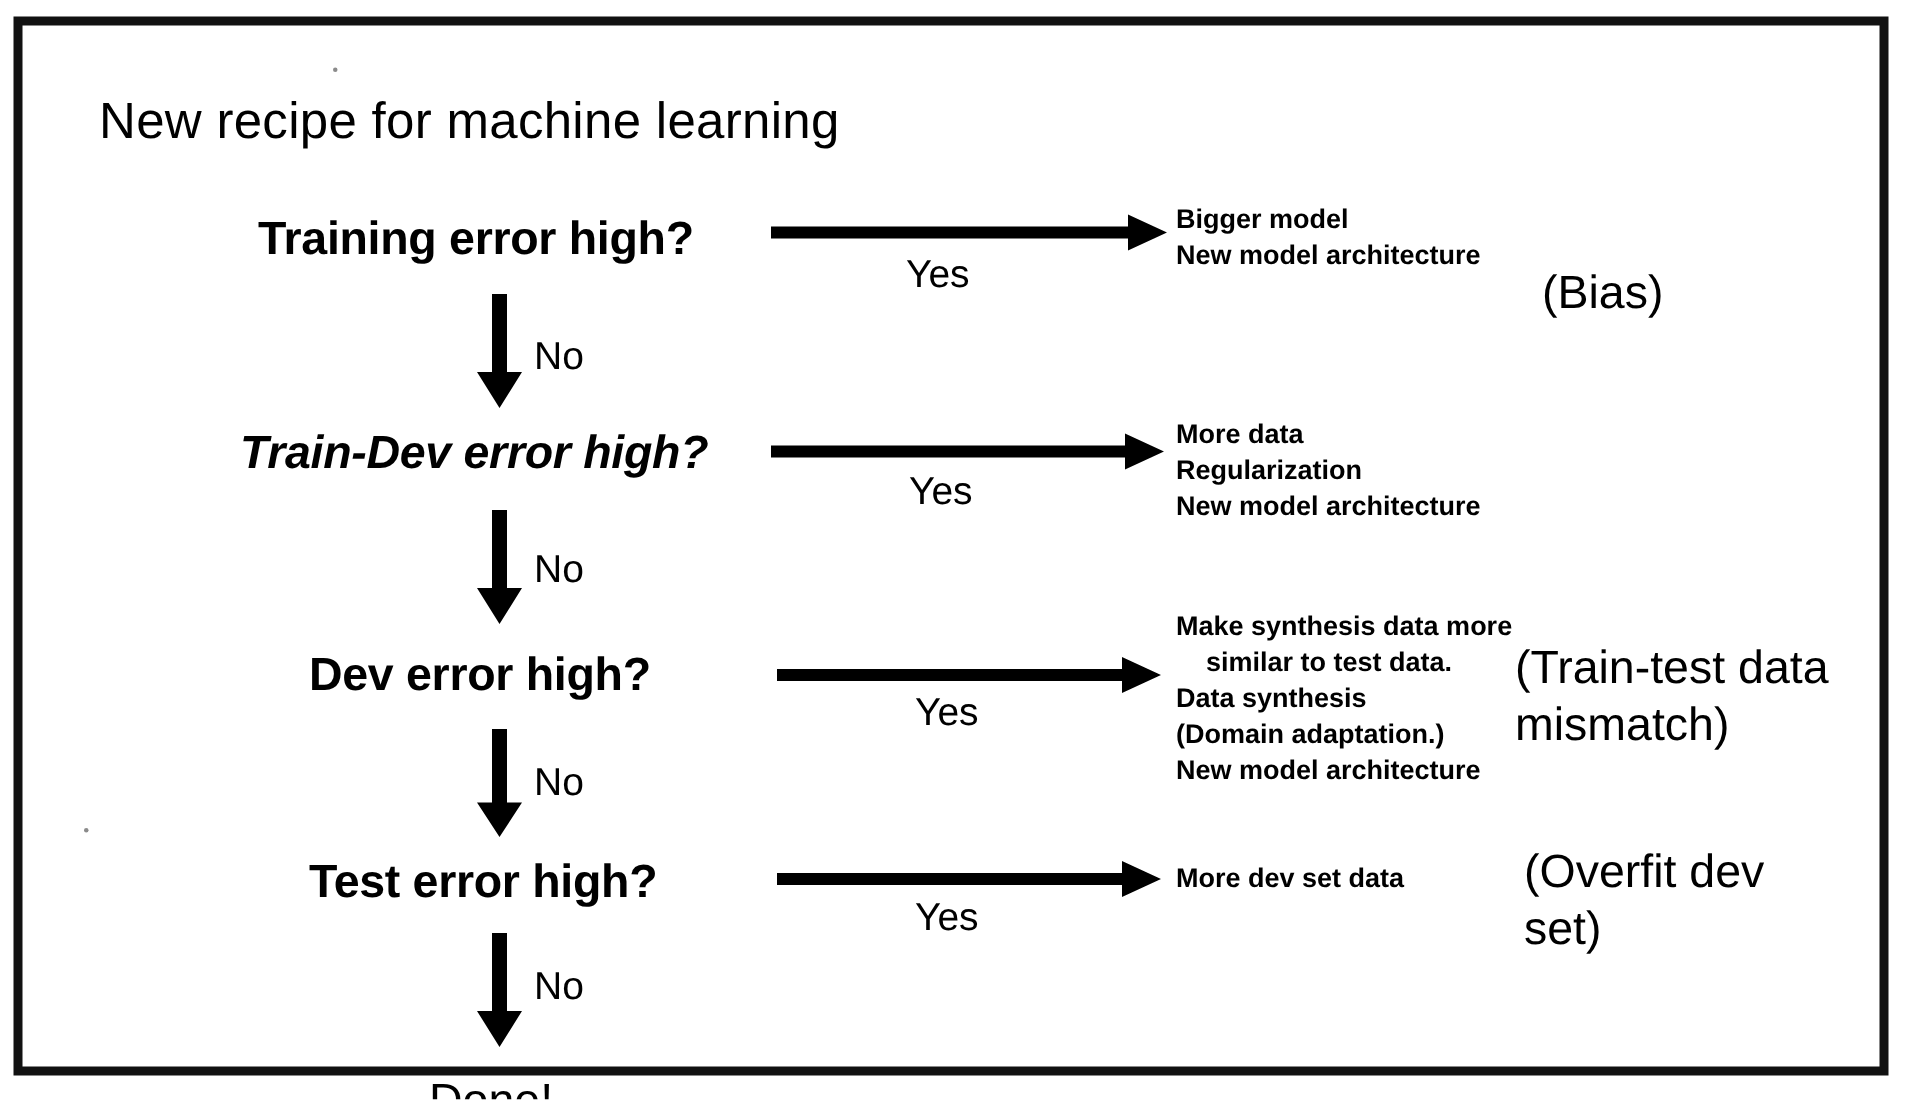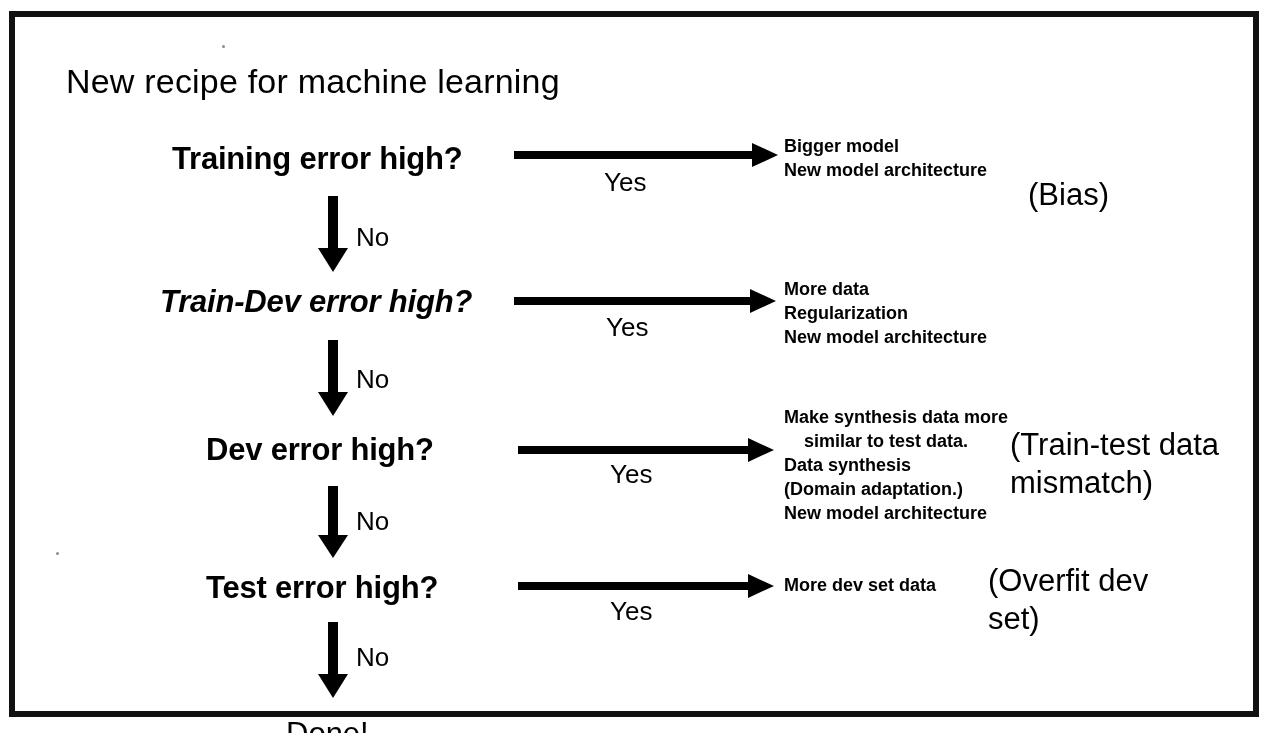--- a/index.html
+++ b/index.html
@@ -198,20 +198,20 @@
   <div class="arrow-down" style="left:316px; top:622px; height:76px;">
     <svg width="34" height="76" viewBox="0 0 34 76">
       <path d="M12,0 L22,0 L22,52 L32,52 L17,76 L2,52 L12,52 Z" fill="#000000"></path>
     </svg>
   </div>
   <div class="edge-label" style="left:356px; top:642px;">No</div>
 
   <div class="remedy" style="left:784px; top:574px;">
     <span>More dev set data</span>
   </div>
-  <div class="cause" style="left:988px; top:562px;">
+  <div class="cause" style="left:1016px; top:562px;">
     <span>(Overfit dev</span>
     <span>set)</span>
   </div>
 
   <div id="done">Done!</div>
 
 </div>
 
 </body></html>

